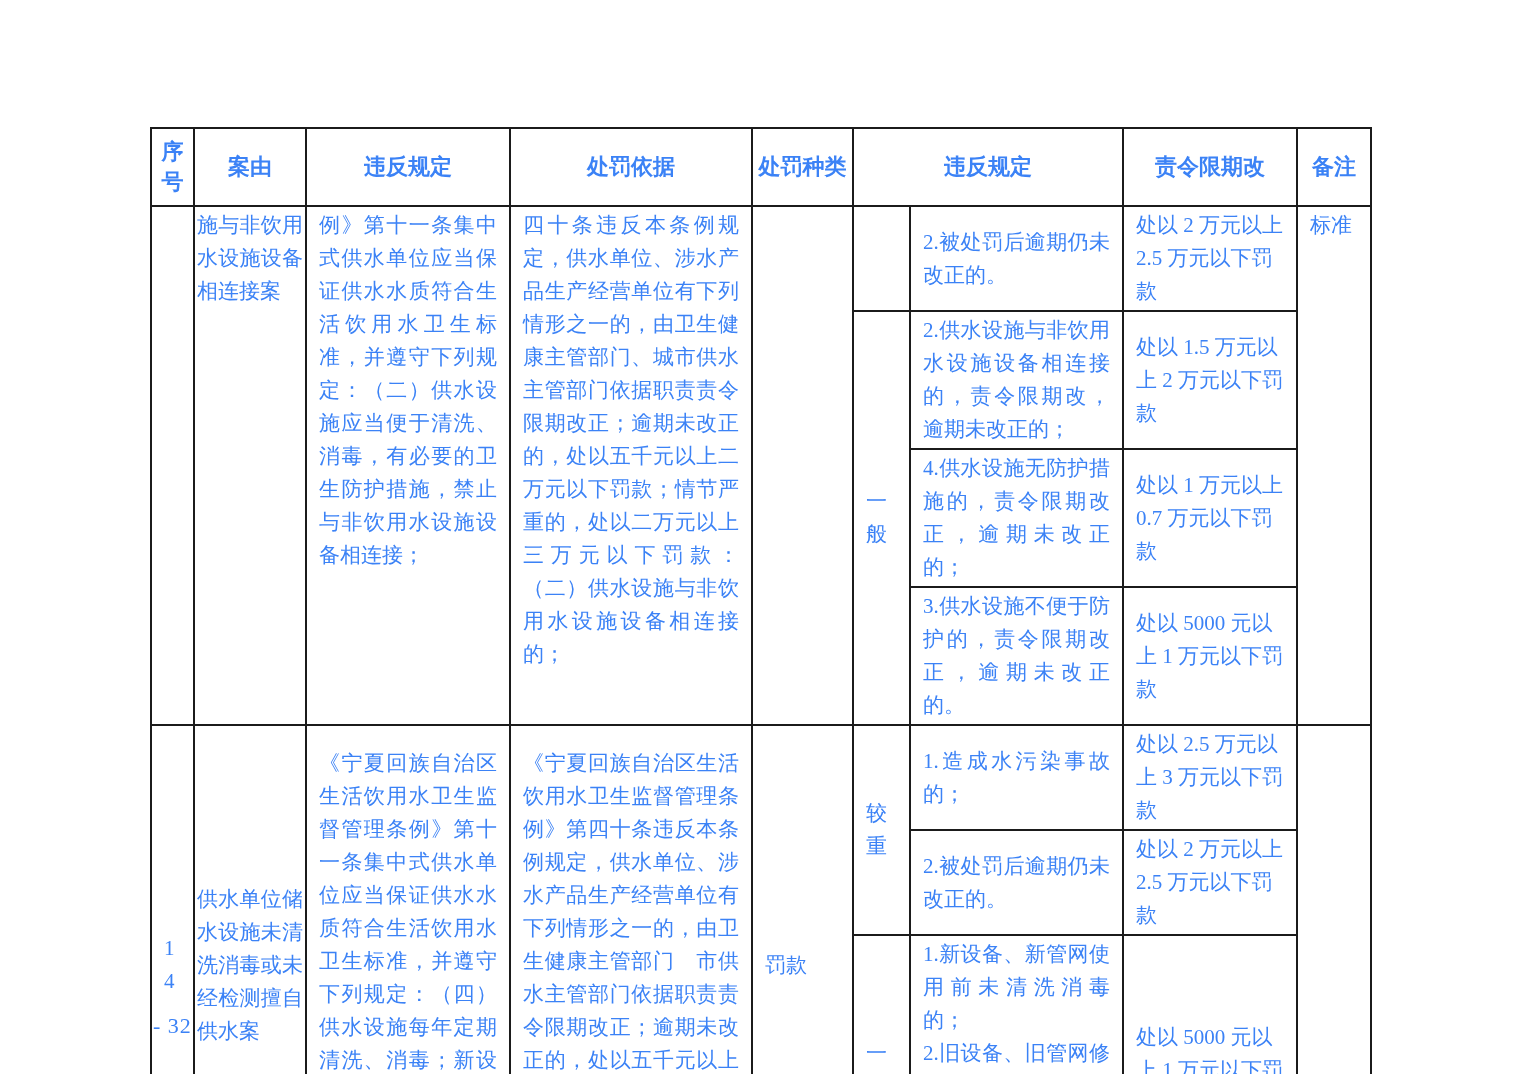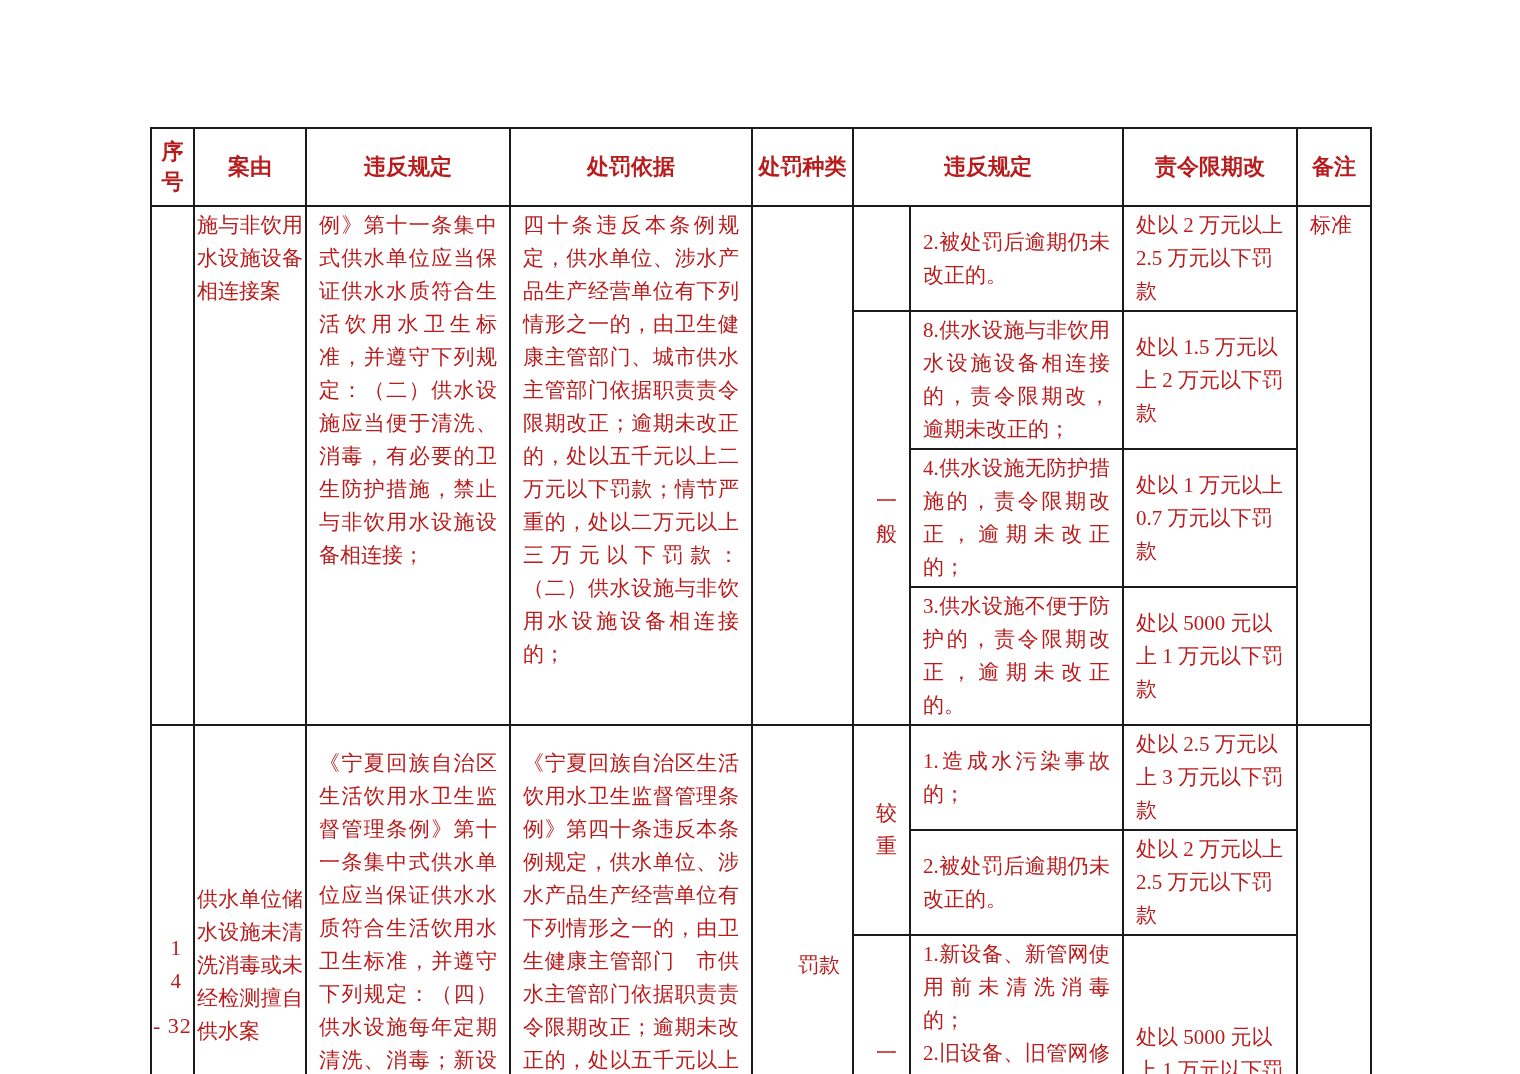--- a/index.html
+++ b/index.html
@@ -1,21 +1,21 @@
 <!DOCTYPE html>
 <html><head>
 <meta charset="utf-8">
 <style>
   html,body{margin:0;padding:0;background:#ffffff;}
   .page{
     position:relative;
     width:1520px;height:1074px;
     background:#ffffff;
     font-family:"Liberation Serif","DejaVu Serif",serif;
-    color:#b91c1c;
+    color:#3b82f6;
     overflow:hidden;
   }
   table.grid{
     position:absolute;left:150px;top:127px;
     width:1220px;
     border-collapse:collapse;
     table-layout:fixed;
   }
   .grid th,.grid td{
     border:2px solid #1b1b1b;
@@ -29,21 +29,21 @@
   .grid th{
     font-family:"Liberation Sans","DejaVu Sans",sans-serif;
     font-weight:bold;
     font-size:22px;
     line-height:30px;
     text-align:center;
     padding:4px 2px;
   }
   td.vtop{vertical-align:top;}
   td.just{text-align:justify;text-justify:inter-ideograph;}
-  td.ctr{text-align:right;}
+  td.ctr{text-align:left;}
   td.case-col{padding:2px 2px;}
   td.pad-top{padding-top:21px;}
   td.prelines{white-space:pre-line;}
   tr.hr{height:78px;}
   tr.r1{height:65px;}
   tr.r2{height:138px;}
   tr.r3{height:104px;}
   tr.r4{height:105px;}
   tr.r5{height:69px;}
   tr.r6{height:69px;}
@@ -93,21 +93,21 @@
         <td rowspan="4" class="vtop just">例》第十一条集中式供水单位应当保证供水水质符合生活饮用水卫生标准，并遵守下列规定：（二）供水设施应当便于清洗、消毒，有必要的卫生防护措施，禁止与非饮用水设施设备相连接；</td>
         <td rowspan="4" class="vtop just">四十条违反本条例规定，供水单位、涉水产品生产经营单位有下列情形之一的，由卫生健康主管部门、城市供水主管部门依据职责责令限期改正；逾期未改正的，处以五千元以上二万元以下罚款；情节严重的，处以二万元以上三万元以下罚款：（二）供水设施与非饮用水设施设备相连接的；</td>
         <td rowspan="4" class="ctr"></td>
         <td class="ctr"></td>
         <td class="just">2.被处罚后逾期仍未改正的。</td>
         <td>处以 2 万元以上 2.5 万元以下罚款</td>
         <td rowspan="4" class="vtop">标准</td>
       </tr>
       <tr class="r2">
         <td rowspan="3" class="ctr">一般</td>
-        <td class="just">8.供水设施与非饮用水设施设备相连接的，责令限期改，逾期未改正的；</td>
+        <td class="just">2.供水设施与非饮用水设施设备相连接的，责令限期改，逾期未改正的；</td>
         <td>处以 1.5 万元以上 2 万元以下罚款</td>
       </tr>
       <tr class="r3">
         <td class="just">4.供水设施无防护措施的，责令限期改正，逾期未改正的；</td>
         <td>处以 1 万元以上 0.7 万元以下罚款</td>
       </tr>
       <tr class="r4">
         <td class="just">3.供水设施不便于防护的，责令限期改正，逾期未改正的。</td>
         <td>处以 5000 元以上 1 万元以下罚款</td>
       </tr>

